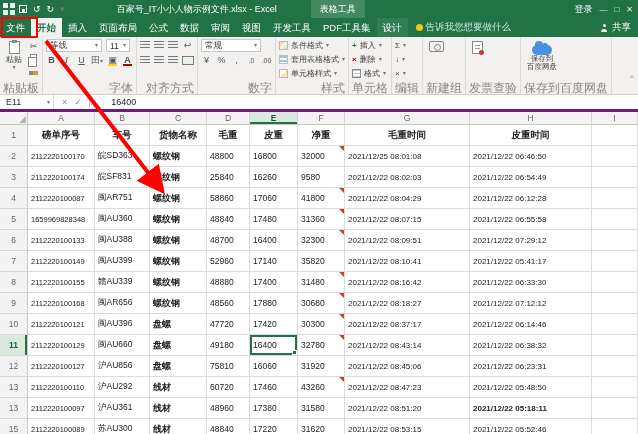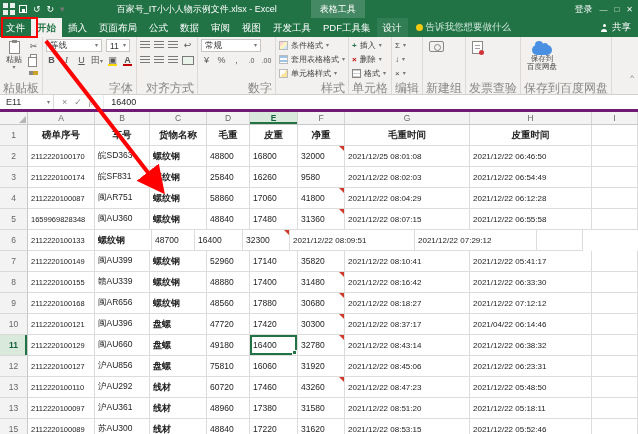--- a/index.html
+++ b/index.html
@@ -406,20 +406,21 @@
         <div class="cell c3" style="width: 43px;">48840</div>
         <div class="cell c4" style="width: 48px;">17480</div>
         <div class="cell c5" style="width: 47px;">31360<span class="tri"></span></div>
         <div class="cell c6" style="width: 125px;">2021/12/22 08:07:15</div>
         <div class="cell c7" style="width: 122px;">2021/12/22 06:55:58</div>
         <div class="cell c8" style="width: 46px;"></div>
       </div>
       <div class="row">
         <div class="rowhead">6</div>
         <div class="cell c0" style="width: 67px;">2112220100133</div>
+        <div class="cell c1" style="width: 55px;">闽AU388</div>
         <div class="cell c2" style="width: 57px;">螺纹钢</div>
         <div class="cell c3" style="width: 43px;">48700</div>
         <div class="cell c4" style="width: 48px;">16400</div>
         <div class="cell c5" style="width: 47px;">32300<span class="tri"></span></div>
         <div class="cell c6" style="width: 125px;">2021/12/22 08:09:51</div>
         <div class="cell c7" style="width: 122px;">2021/12/22 07:29:12</div>
         <div class="cell c8" style="width: 46px;"></div>
       </div>
       <div class="row">
         <div class="rowhead">7</div>
@@ -459,21 +460,21 @@
       </div>
       <div class="row">
         <div class="rowhead">10</div>
         <div class="cell c0" style="width: 67px;">2112220100121</div>
         <div class="cell c1" style="width: 55px;">闽AU396</div>
         <div class="cell c2" style="width: 57px;">盘螺</div>
         <div class="cell c3" style="width: 43px;">47720</div>
         <div class="cell c4" style="width: 48px;">17420</div>
         <div class="cell c5" style="width: 47px;">30300<span class="tri"></span></div>
         <div class="cell c6" style="width: 125px;">2021/12/22 08:37:17</div>
-        <div class="cell c7" style="width: 122px;">2021/04/22 06:14:46</div>
+        <div class="cell c7" style="width: 122px;">2021/12/22 06:14:46</div>
         <div class="cell c8" style="width: 46px;"></div>
       </div>
       <div class="row">
         <div class="rowhead sel">11</div>
         <div class="cell c0" style="width: 67px;">2112220100129</div>
         <div class="cell c1" style="width: 55px;">闽AU660</div>
         <div class="cell c2" style="width: 57px;">盘螺</div>
         <div class="cell c3" style="width: 43px;">49180</div>
         <div class="cell c4 selected" style="width: 48px;">16400<span class="fillhandle"></span></div>
         <div class="cell c5" style="width: 47px;">32780<span class="tri"></span></div>
@@ -507,21 +508,21 @@
       </div>
       <div class="row">
         <div class="rowhead">13</div>
         <div class="cell c0" style="width: 67px;">2112220100097</div>
         <div class="cell c1" style="width: 55px;">沪AU361</div>
         <div class="cell c2" style="width: 57px;">线材</div>
         <div class="cell c3" style="width: 43px;">48960</div>
         <div class="cell c4" style="width: 48px;">17380</div>
         <div class="cell c5" style="width: 47px;">31580</div>
         <div class="cell c6" style="width: 125px;">2021/12/22 08:51:20</div>
-        <div class="cell c7" style="width: 122px;">2021/12/22 05:18:11</div>
+        <div class="cell c7" style="width: 122px; font-weight: bold;">2021/12/22 05:18:11</div>
         <div class="cell c8" style="width: 46px;"></div>
       </div>
       <div class="row">
         <div class="rowhead">15</div>
         <div class="cell c0" style="width: 67px;">2112220100089</div>
         <div class="cell c1" style="width: 55px;">苏AU300</div>
         <div class="cell c2" style="width: 57px;">线材</div>
         <div class="cell c3" style="width: 43px;">48840</div>
         <div class="cell c4" style="width: 48px;">17220</div>
         <div class="cell c5" style="width: 47px;">31620</div>

